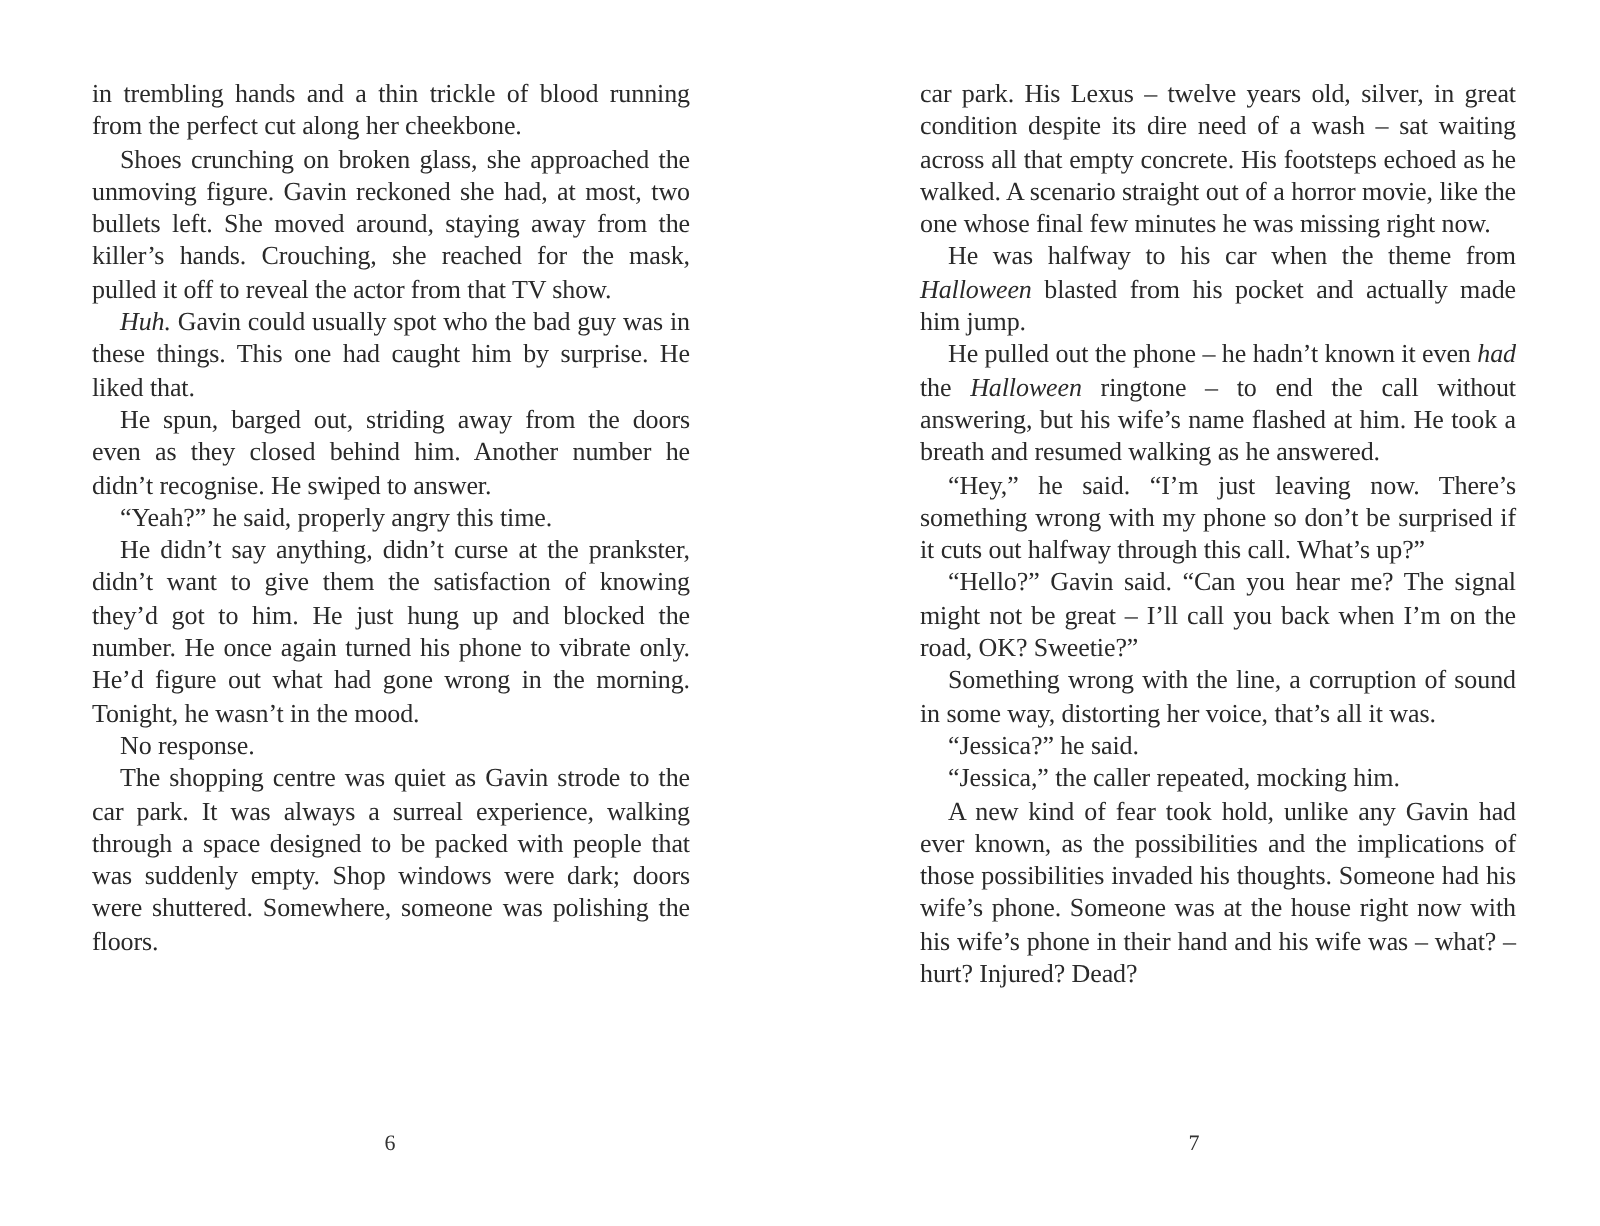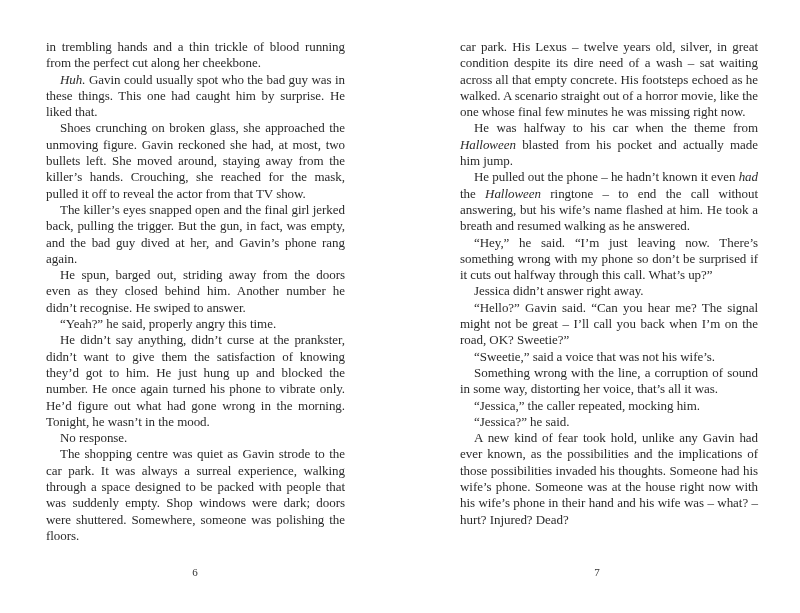--- a/index.html
+++ b/index.html
@@ -33,40 +33,37 @@
   .page.right .folio { left: 187px; }
   i { font-style: italic; }
 </style>
 </head>
 <body>
 
 <div class="spread">
   <div class="page left">
     <div class="text">
         <p class="noindent"><span>in trembling hands and a thin trickle of blood running from the perfect cut along her cheekbone.</span></p>
+        <p><span>Shoes crunching on broken glass, she approached the unmoving figure. Gavin reckoned she had, at most, two bullets left. She moved around, staying away from the killer’s hands. Crouching, she reached for the mask, pulled it off to reveal the actor from that TV show.</span></p>
         <p><i>Huh.</i><span> Gavin could usually spot who the bad guy was in these things. This one had caught him by surprise. He liked that.</span></p>
-        <p><span>Shoes crunching on broken glass, she approached the unmoving figure. Gavin reckoned she had, at most, two bullets left. She moved around, staying away from the killer’s hands. Crouching, she reached for the mask, pulled it off to reveal the actor from that TV show.</span></p>
-        <p><span>The killer’s eyes snapped open and the final girl jerked back, pulling the trigger. But the gun, in fact, was empty, and the bad guy dived at her, and Gavin’s phone rang again.</span></p>
         <p><span>He spun, barged out, striding away from the doors even as they closed behind him. Another number he didn’t recognise. He swiped to answer.</span></p>
         <p><span>“Yeah?” he said, properly angry this time.</span></p>
         <p><span>He didn’t say anything, didn’t curse at the prankster, didn’t want to give them the satisfaction of knowing they’d got to him. He just hung up and blocked the number. He once again turned his phone to vibrate only. He’d figure out what had gone wrong in the morning. Tonight, he wasn’t in the mood.</span></p>
         <p><span>No response.</span></p>
         <p><span>The shopping centre was quiet as Gavin strode to the car park. It was always a surreal experience, walking through a space designed to be packed with people that was suddenly empty. Shop windows were dark; doors were shuttered. Somewhere, someone was polishing the floors.</span></p>
       </div>
     <div class="folio">6</div>
   </div>
   <div class="page right">
     <div class="text">
         <p class="noindent"><span>car park. His Lexus – twelve years old, silver, in great condition despite its dire need of a wash – sat waiting across all that empty concrete. His footsteps echoed as he walked. A scenario straight out of a horror movie, like the one whose final few minutes he was missing right now.</span></p>
         <p><span>He was halfway to his car when the theme from </span><i>Halloween</i><span> blasted from his pocket and actually made him jump.</span></p>
         <p><span>He pulled out the phone – he hadn’t known it even </span><i>had</i><span> the </span><i>Halloween</i><span> ringtone – to end the call without answering, but his wife’s name flashed at him. He took a breath and resumed walking as he answered.</span></p>
         <p><span>“Hey,” he said. “I’m just leaving now. There’s something wrong with my phone so don’t be surprised if it cuts out halfway through this call. What’s up?”</span></p>
-        <p><span>Jessica didn’t answer right away.</span></p>
         <p><span>“Hello?” Gavin said. “Can you hear me? The signal might not be great – I’ll call you back when I’m on the road, OK? Sweetie?”</span></p>
-        <p><span>“Sweetie,” said a voice that was not his wife’s.</span></p>
         <p><span>Something wrong with the line, a corruption of sound in some way, distorting her voice, that’s all it was.</span></p>
+        <p><span>“Jessica?” he said.</span></p>
         <p><span>“Jessica,” the caller repeated, mocking him.</span></p>
-        <p><span>“Jessica?” he said.</span></p>
         <p><span>A new kind of fear took hold, unlike any Gavin had ever known, as the possibilities and the implications of those possibilities invaded his thoughts. Someone had his wife’s phone. Someone was at the house right now with his wife’s phone in their hand and his wife was – what? – hurt? Injured? Dead?</span></p>
       </div>
     <div class="folio">7</div>
   </div>
 </div>
 
 </body></html>

